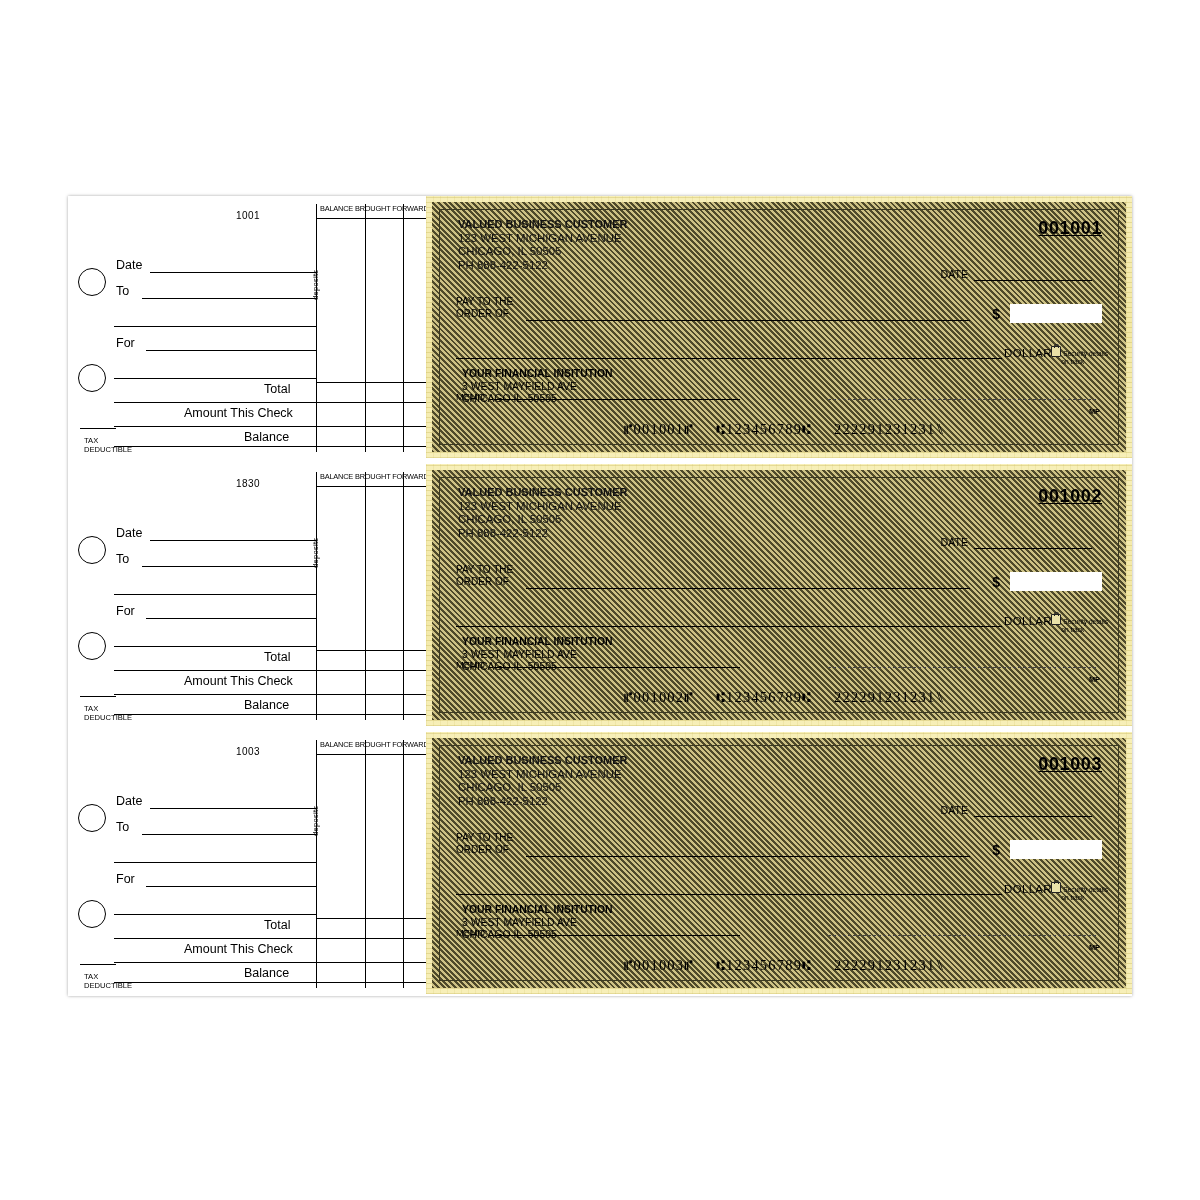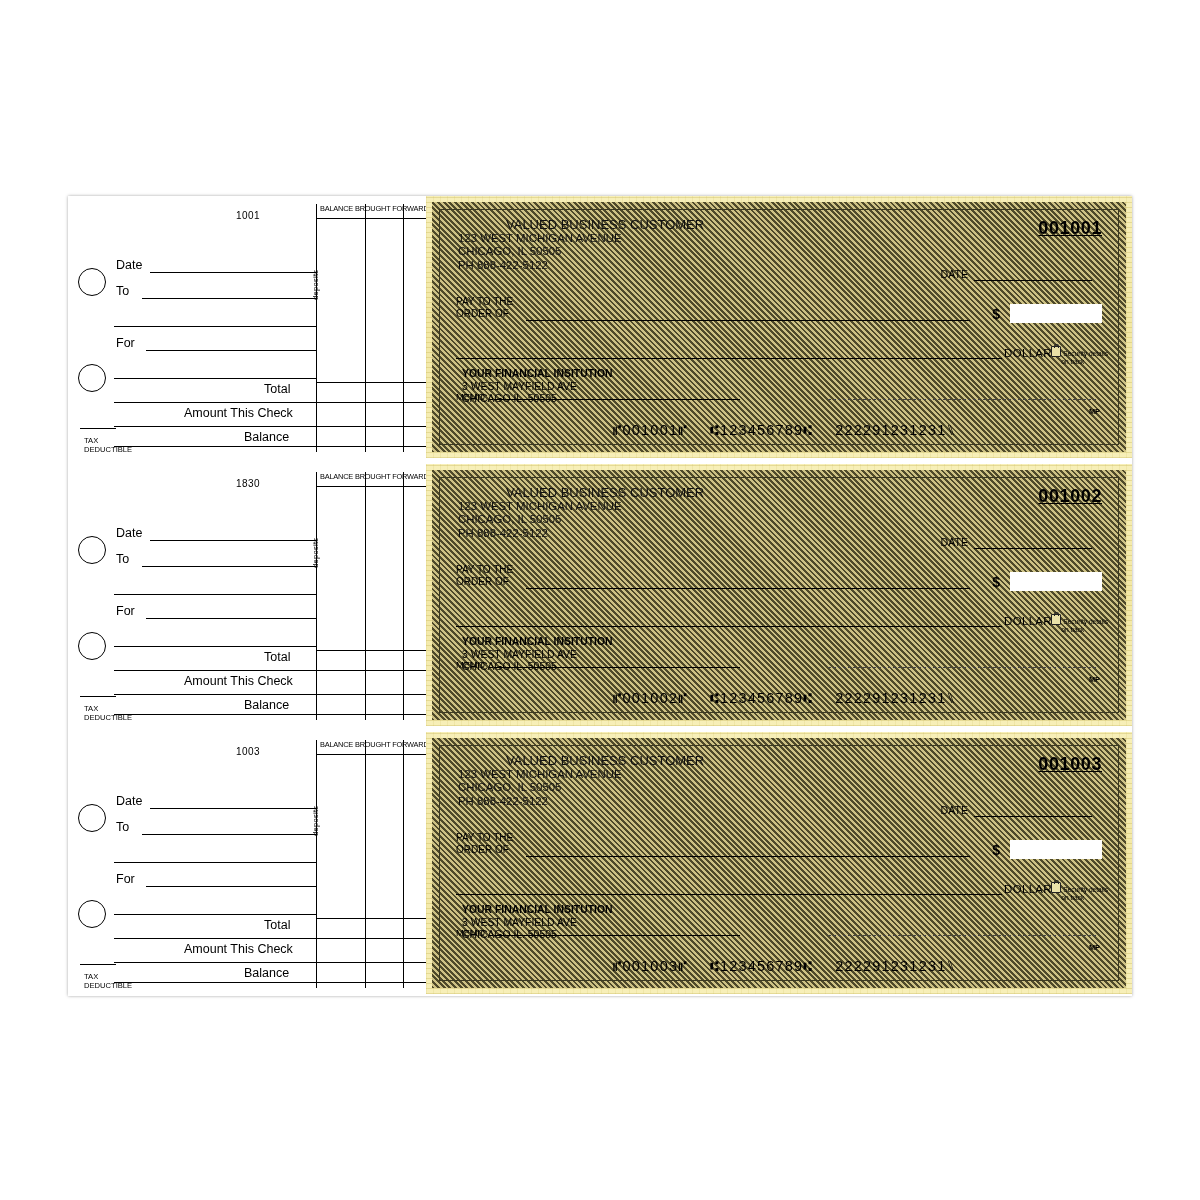--- a/index.html
+++ b/index.html
@@ -169,21 +169,21 @@
     position: absolute;
     left: 14px; top: 14px; right: 14px; bottom: 14px;
   }
   .c-abs { position: absolute; }
   .payer {
     left: 18px; top: 8px;
     font-size: 11.4px;
     line-height: 13.6px;
     color: #111;
   }
-  .payer .name { font-weight: normal; font-size: 13px; margin-left: 48px; }
+  .payer .name { font-weight: bold; font-size: 11px; }
   .chknum {
     right: 16px; top: 8px;
     font-weight: bold;
     font-size: 18px;
     letter-spacing: .6px;
     text-decoration: underline;
   }
   .date-label {
     right: 150px; top: 58px;
     font-size: 10.6px;
@@ -271,21 +271,21 @@
     border-bottom: 1.1px dashed #444;
   }
   .mp-mark {
     right: 18px; bottom: 28px;
     font-size: 7.4px;
     font-weight: bold;
   }
   .micr {
     left: 11px; right: 0; bottom: 6px;
     text-align: center;
-    font-family: Liberation Sans, sans-serif;
+    font-family: Liberation Serif, serif;
     font-size: 14.5px;
     letter-spacing: 1.2px;
     white-space: nowrap;
     margin-top: 44px;
   }
   .micr span { display: inline-block; }
   .micr .gap { width: 22px; }
 </style>
 </head>
 <body>

